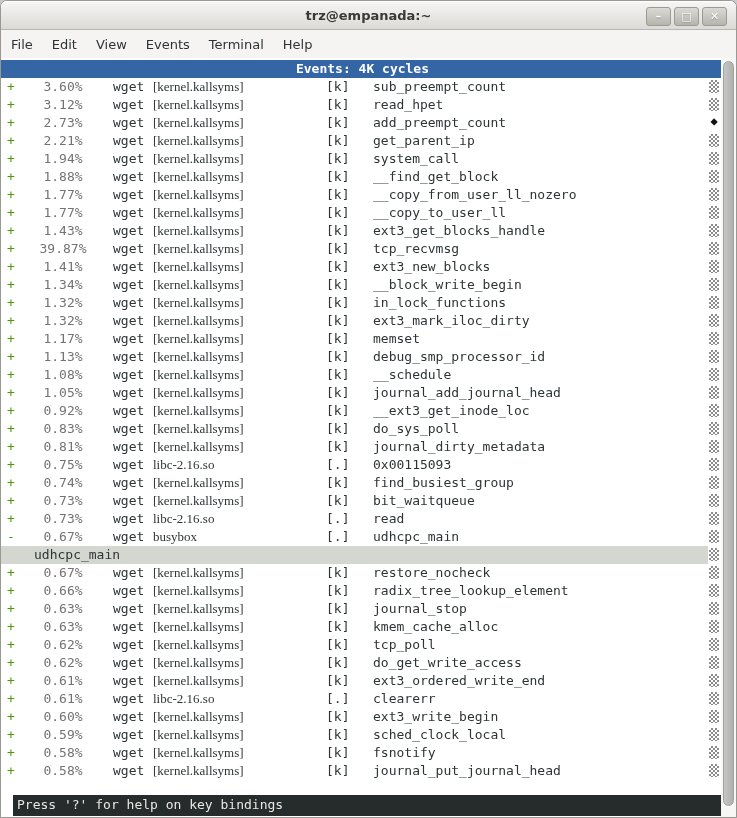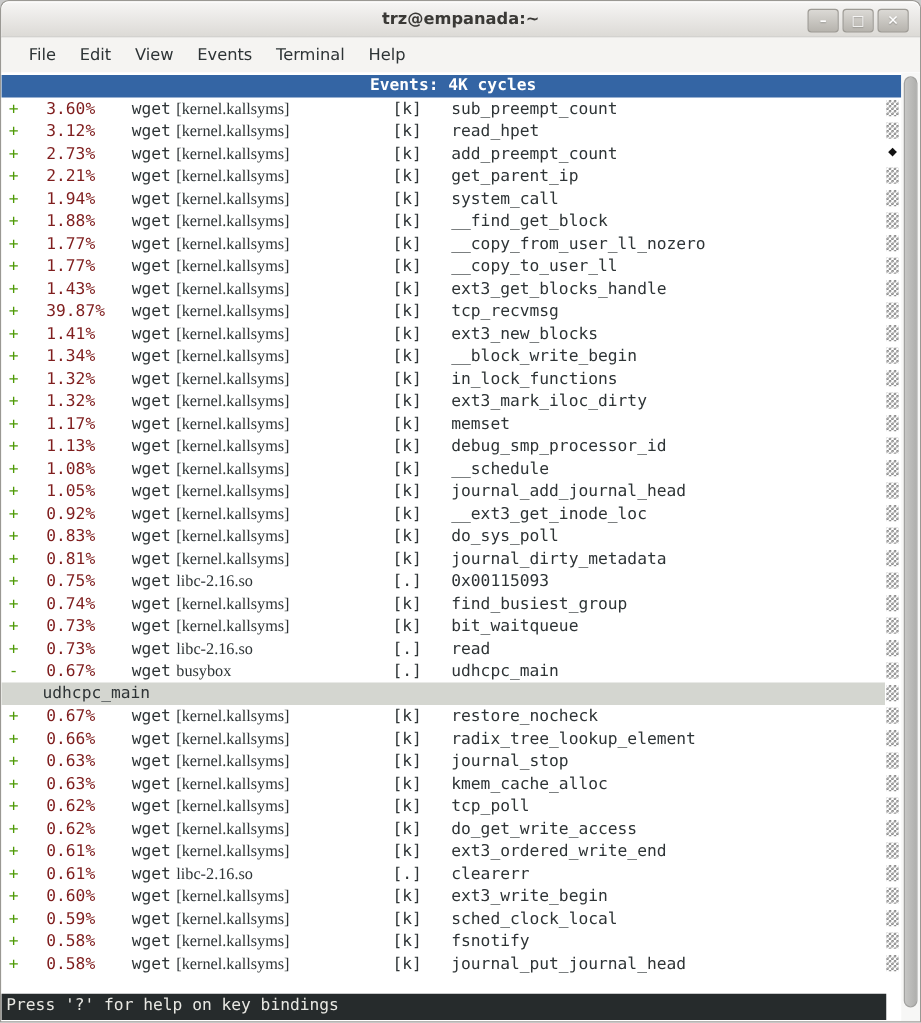--- a/index.html
+++ b/index.html
@@ -34,21 +34,21 @@
     color:#ffffff;
     font-size:11px; font-weight:bold;
     line-height:17px; text-align:center;
     text-shadow:0 1px 1px rgba(0,0,0,.25);
   }
   
   .menubar {
     height:28px;
     background:#f5f4f2;
     display:flex; align-items:center;
-    padding-left:22px;
+    padding-left:10px;
     font-size:13px; color:#2e3436;
   }
   .menu-item { margin-right:19px; }
   
   .term {
     position:absolute; left:0; top:57px; right:0; bottom:0;
     background:#ffffff;
     font-family:"DejaVu Sans Mono", monospace;
     font-size:13px; line-height:18px;
     color:#2e3436;
@@ -60,43 +60,43 @@
     background:#3465a4;
     color:#ffffff; font-weight:bold;
     padding-left:3px;
     white-space:pre;
     text-align:center;
   }
   .rows { width:722px; }
   .row { height:18px; position:relative; white-space:pre; width:722px; }
   .row.child { background:#d4d6d0; width:707px; padding-left:33px; }
   .fold { display:inline-block; width:36px; padding-left:6px; color:#4e9a06; }
-  .pct  { display:inline-block; width:52px; text-align:left; color:#7f1d1d; }
-  .comm { display:inline-block; width:40px; margin-left:12px;text-align:center; }
+  .pct  { display:inline-block; width:52px; text-align:center; color:#737373; }
+  .comm { display:inline-block; width:40px; margin-left:24px; }
   .dso  { display:inline-block; width:173px;font-family:Liberation Serif, serif; }
   .priv { display:inline-block; width:47px; }
   .sym  { display:inline-block; }
   .csym { color:#2e3436; }
   .marker {
     position:absolute; left:708px; top:2px;
     width:10px; height:13px;
     background-image:
       linear-gradient(45deg, #8c8c8c 25%, transparent 25%, transparent 75%, #8c8c8c 75%),
       linear-gradient(45deg, #8c8c8c 25%, transparent 25%, transparent 75%, #8c8c8c 75%);
     background-position:0 0, 2px 2px;
     background-size:4px 4px;
   }
   .marker.diamond {
     background:none;
     color:#111111;
     font-size:12px; line-height:13px; text-align:center;
     top:1px;
   }
   .statusbar {
-    position:absolute; left:0; bottom:1px;
+    position:absolute; left:12px; bottom:1px;
     width:708px; height:21px;
     background:#262b2c;
     color:#e8e8e3;
     line-height:20px;
     padding-left:4px;
     white-space:pre;
   }
   
   .gtk-scrollbar {
     position:absolute; right:0; top:0;

